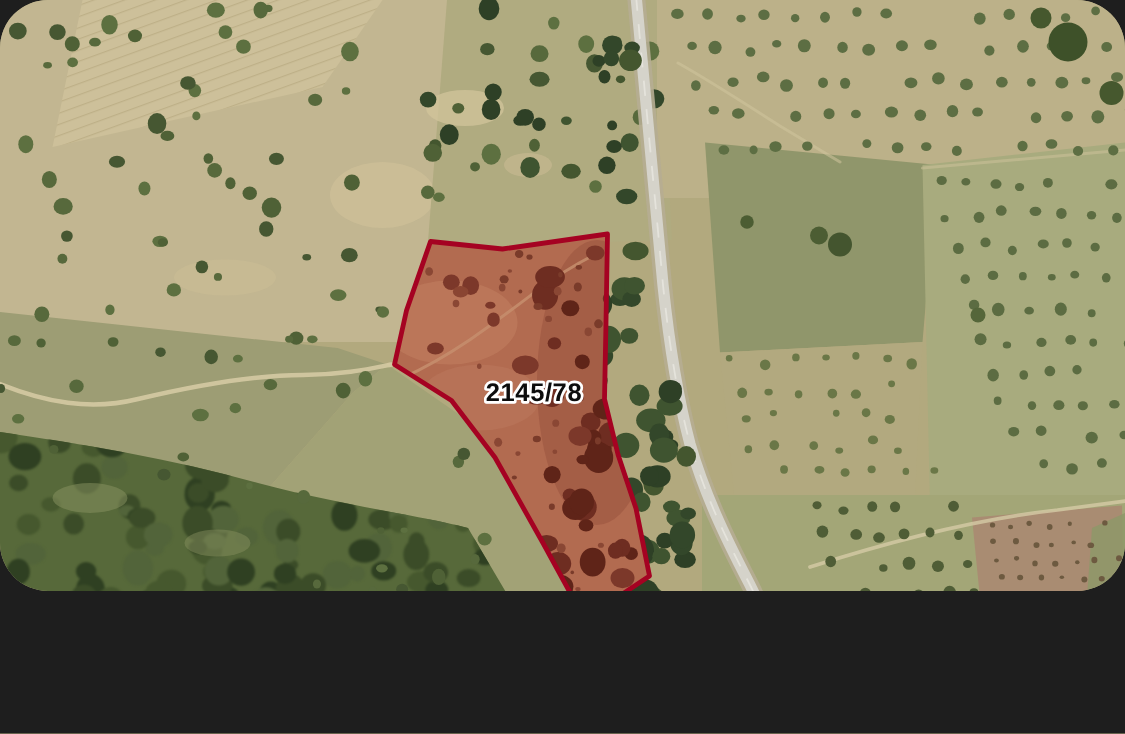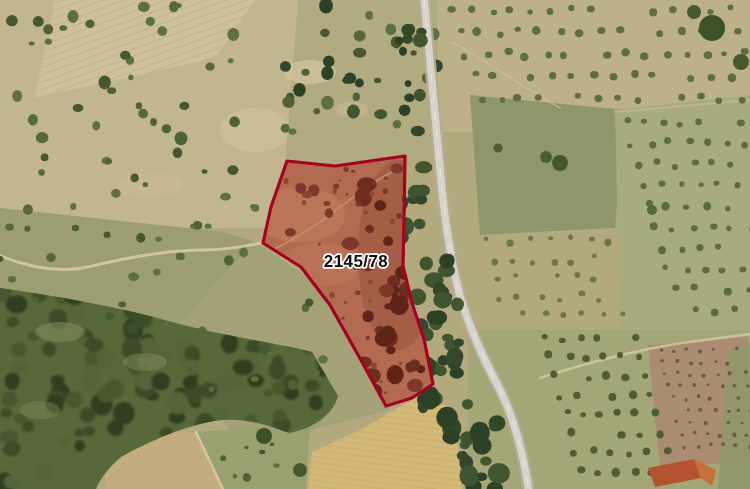--- a/index.html
+++ b/index.html
@@ -1,17 +1,17 @@
 <!DOCTYPE html>
 <html><head>
 <meta charset="utf-8">
 <style>
   html,body{margin:0;padding:0;background:#1e1e1e;}
-  #stage{position:relative;width:750px;height:489px;overflow:hidden;
-         font-family:"Liberation Sans", sans-serif;}
+  #stage{position:relative;width:750px;height:394px;overflow:hidden;
+         font-family:"Liberation Sans", sans-serif;border-radius:32px;}
   svg{display:block;}
   .soft{filter:blur(.45px);}
   .softer{filter:blur(.8px);}
   #parcel-label-text{font-family:"Liberation Sans", sans-serif;font-weight:700;
          font-size:17px;letter-spacing:.4px;paint-order:stroke;
          stroke-linejoin:round;text-anchor:middle;}
 </style>
 </head>
 <body>
 

